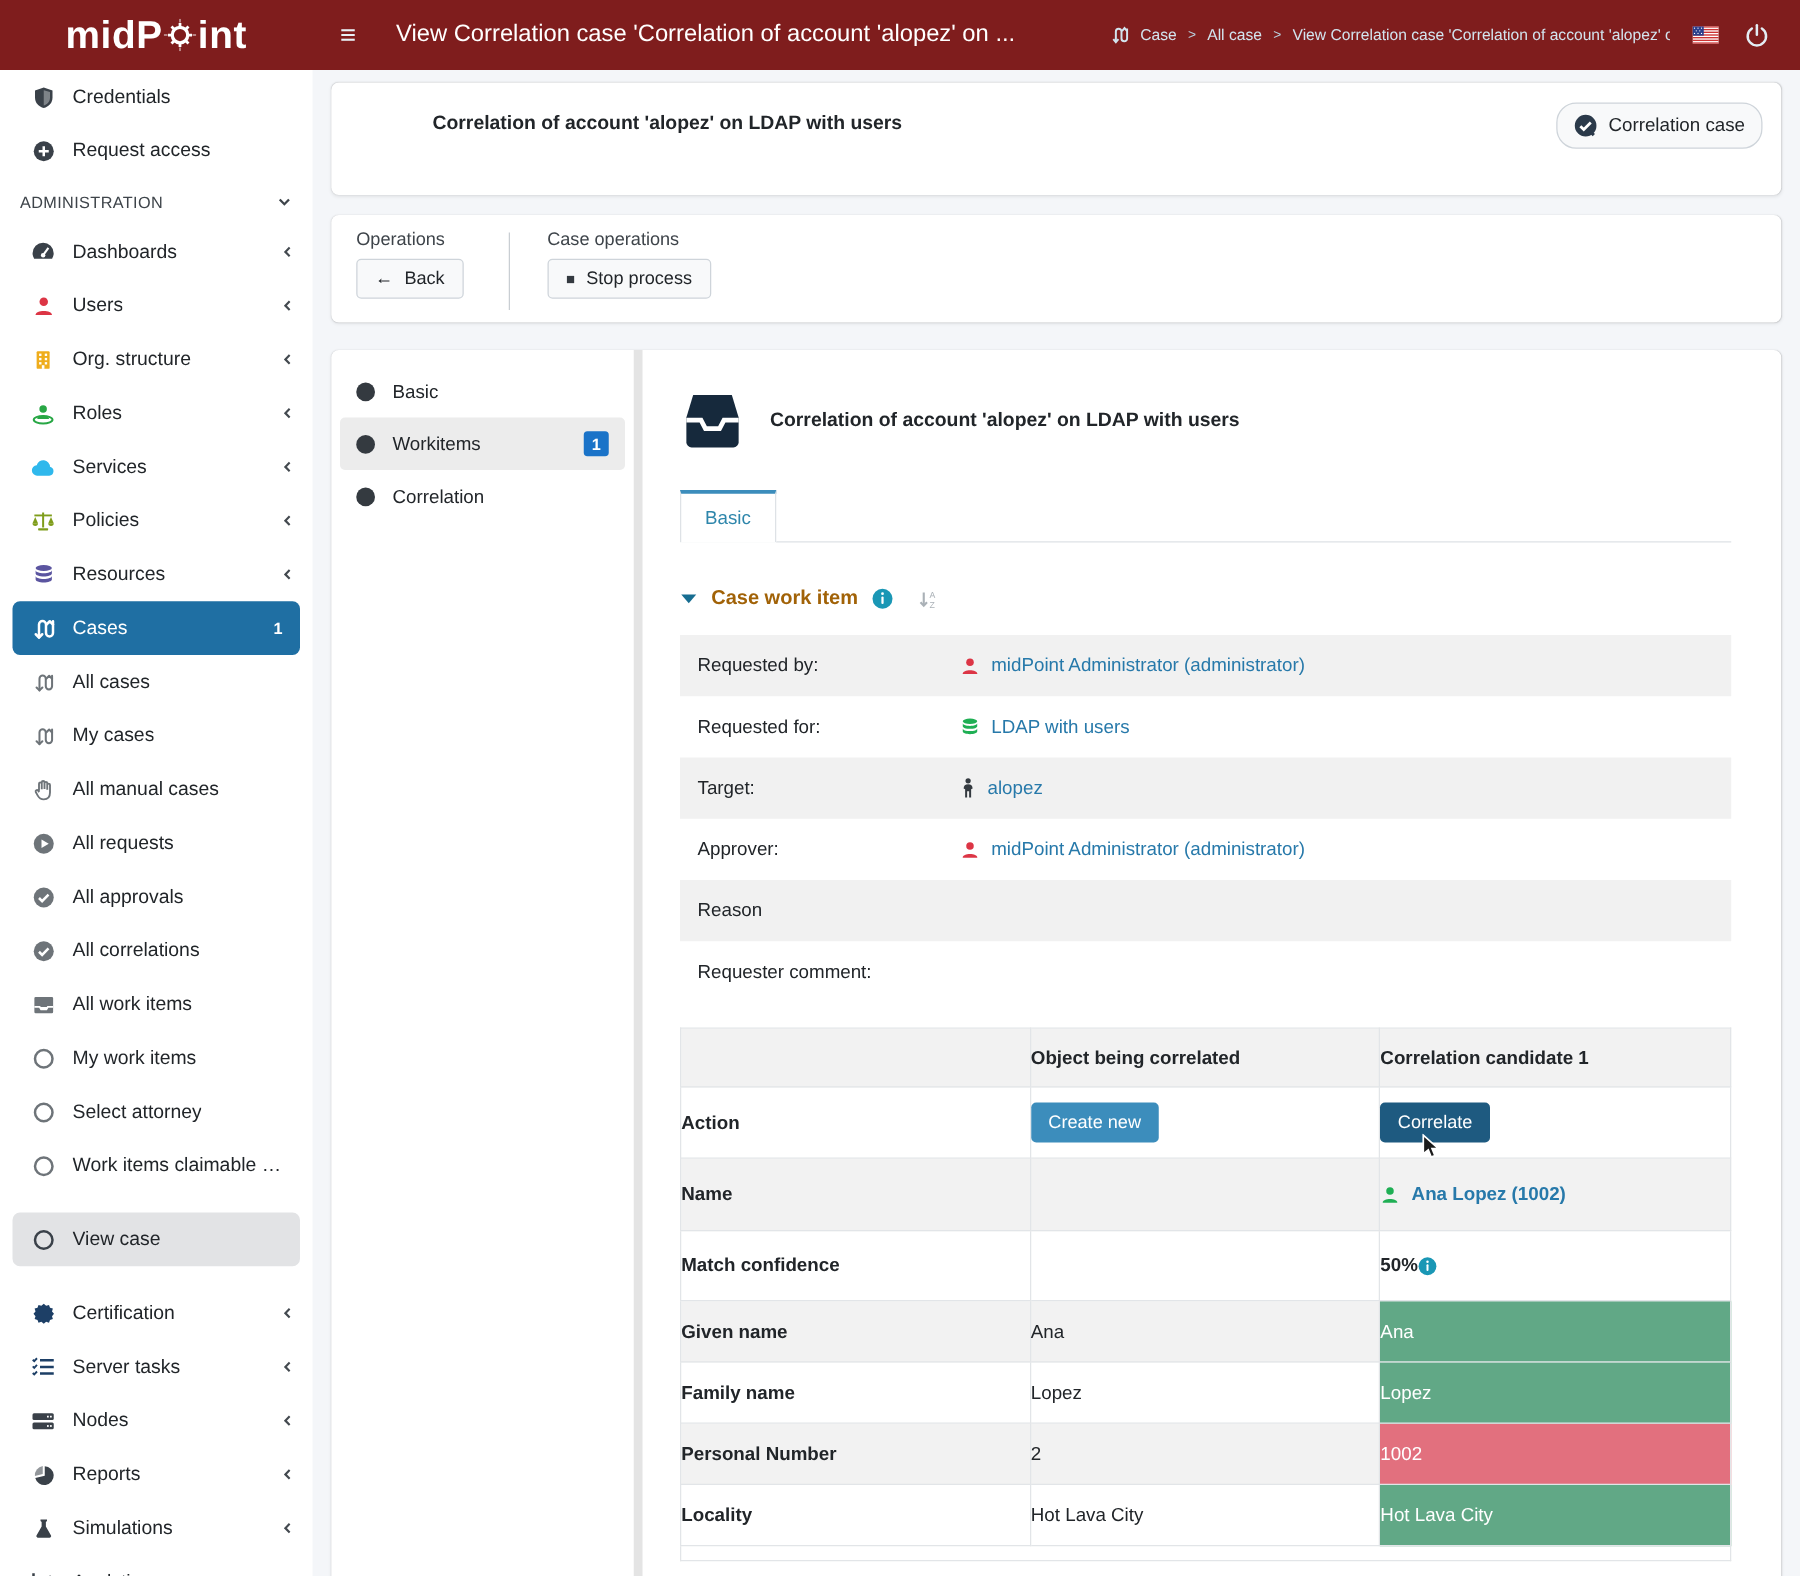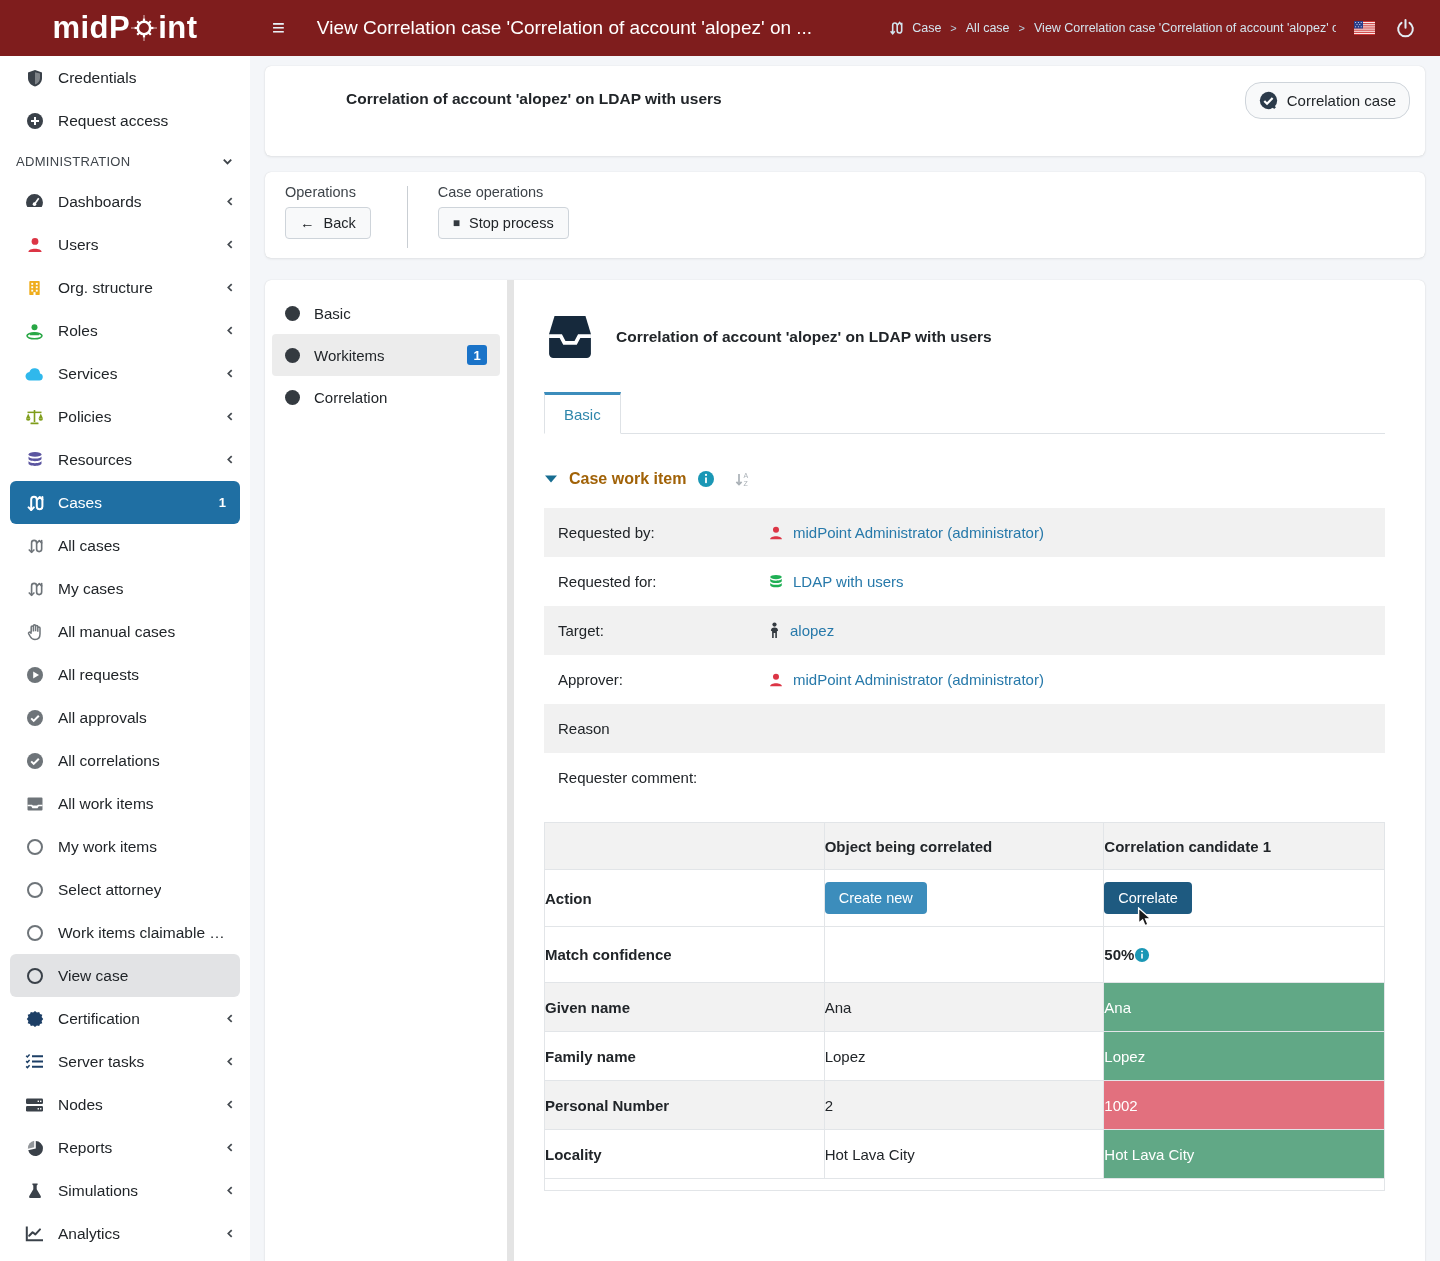--- a/index.html
+++ b/index.html
@@ -35,21 +35,21 @@
   .sb-icon { width:21px; display:flex; justify-content:center; margin-right:13px; flex:0 0 21px; }
   .sb-label { white-space:nowrap; overflow:hidden; text-overflow:ellipsis; }
   .chev { margin-left:auto; color:#444a50; }
   .sb-section { display:flex; align-items:center; height:38px; padding:0 16px;
     font-size:13px; font-weight:400; color:#3e444a; letter-spacing:.3px; }
   .sb-section .chev { color:#3e444a; }
   .sb-item.active-blue { background:#1f6fa3; color:#fff; border-radius:6px;
     margin:0 10px; padding:0 14px 0 14px; height:43px; }
   .sb-item.active-blue .sb-icon { color:#fff; }
   .sb-badge-plain { margin-left:auto; font-size:13px; font-weight:bold; color:#fff; }
-  .sb-item.active-grey { background:#e2e3e5; border-radius:6px; margin:0 10px; padding-left:14px; }
+  .sb-item.active-grey { background:#e2e3e5; border-radius:6px; margin:16px 10px; padding-left:14px; }
   .c-dark { color:#3a4149; } .c-red { color:#dc3545; } .c-yellow { color:#efad1c; }
   .c-green { color:#28a745; } .c-cyan { color:#2fb8ec; } .c-olive { color:#7f9d1b; }
   .c-purple { color:#5b55a0; } .c-navy { color:#1d3f66; } .c-grey { color:#6e7479; }
 
   
   .content { position:absolute; top:56px; left:250px; width:1190px; height:1205px;
     padding:10px 15px 0 15px; }
   .card { background:#fff; border-radius:6px;
     box-shadow:0 0 1px rgba(0,0,0,.15), 0 1px 3px rgba(0,0,0,.08); }
 
@@ -734,20 +734,35 @@
           <td class="lbl">Action</td>
           <td><button class="btn-primary">Create new</button></td>
           <td>
             <span class="correlate-wrap">
               <button class="btn-primary btn-dark">Correlate</button>
               <span class="cursor-icon">
                 <svg width="17" height="22" viewBox="0 0 12 16">
                       <path d="M1 .8v11l2.9-2.4 1.7 4.2 2.2-.9-1.7-4.1h3.7Z" fill="#1b1b1b" stroke="#fff" stroke-width="1"></path>
                     </svg>
               </span>
+            </span>
+          </td>
+        </tr>
+        <tr class="row-name grey">
+          <td class="lbl">Name</td>
+          <td></td>
+          <td>
+            <span class="name-link">
+              <span>
+                    <svg width="16" height="16" viewBox="0 0 18 18" fill="#1faf54">
+                      <circle cx="9" cy="5.4" r="3.4"></circle>
+                      <path d="M2.4 16c0-4.4 13.2-4.4 13.2 0Z"></path>
+                    </svg>
+                  </span>
+              <span>Ana Lopez (1002)</span>
             </span>
           </td>
         </tr>
         <tr class="row-conf">
           <td class="lbl">Match confidence</td>
           <td></td>
           <td>
             <span class="conf-val">
               <span>50%</span>
               <span>

